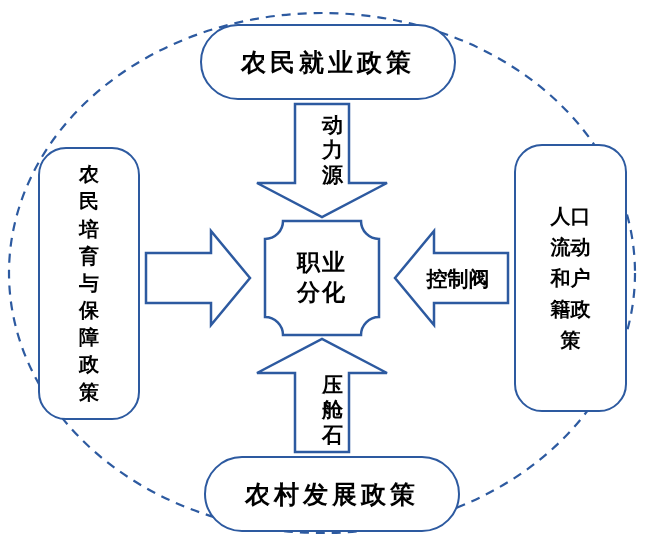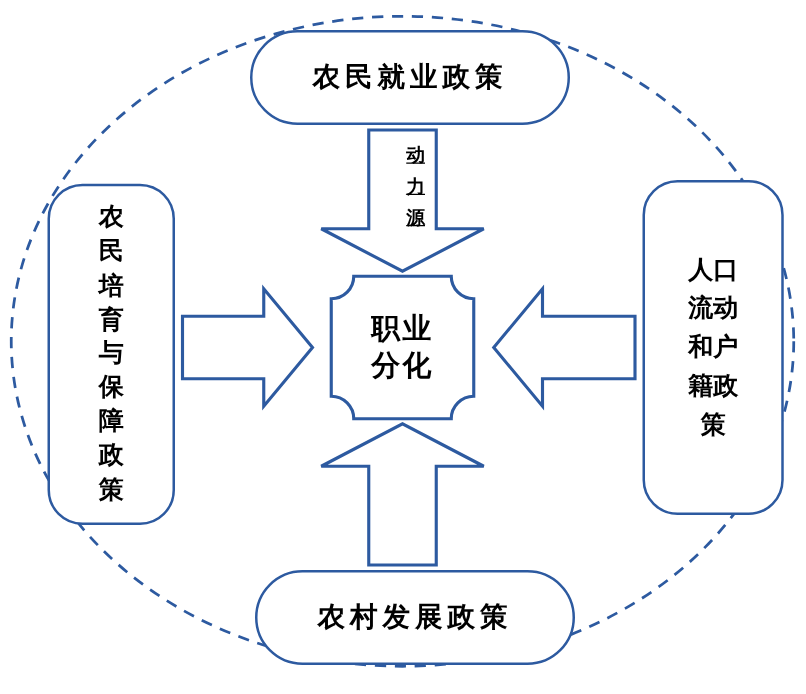--- a/index.html
+++ b/index.html
@@ -21,39 +21,38 @@
     position: absolute;
     border: 2.5px solid var(--blue);
     background: #ffffff;
     display: flex;
     align-items: center;
     justify-content: center;
     font-weight: bold;
     text-align: center;
     box-sizing: border-box;
   }
-  .box.h-pill { border-radius: 38px; font-size: 22px; letter-spacing: 4px; text-align: center; }
+  .box.h-pill { border-radius: 38px; font-size: 25px; letter-spacing: 4px; text-align: center; }
   .box.v-rect { border-radius: 28px; }
 
   .v-label {
     font-size: 20px;
     font-weight: bold;
     line-height: 1.36;
     word-break: break-all;
     text-align: center;
   }
   .v-one { width: 22px; }
   .v-two { width: 46px; line-height: 1.55; }
 
   .arrow-label {
     position: absolute;
     font-weight: bold;
-    font-size: 15px;
+    font-size: 21px;
     color: var(--ink);
-    text-decoration: underline;
   }
   .arrow-label.vertical {
     width: 23px;
     word-break: break-all;
     line-height: 25px;
     text-align: center;
   }
   .arrow-label.horizontal { text-align: center; line-height: 24px; }
 
   .center-label {
@@ -102,16 +101,18 @@
   </div>
 
   <div class="box v-rect" style="left:514px; top:144px; width:113px; height:268px;">
     <div class="v-label v-two">人口流动和户籍政策</div>
   </div>
 
   <div class="center-label">职业分化</div>
 
   <div class="arrow-label vertical" style="left:321px; top:112px;">动力源</div>
 
+  <div class="arrow-label vertical" style="left:321px; top:372px;">压舱石</div>
 
 
+  <div class="arrow-label horizontal" style="left:420px; top:267px; width:76px;">控制阀</div>
 
 </div>
 
 </body></html>

